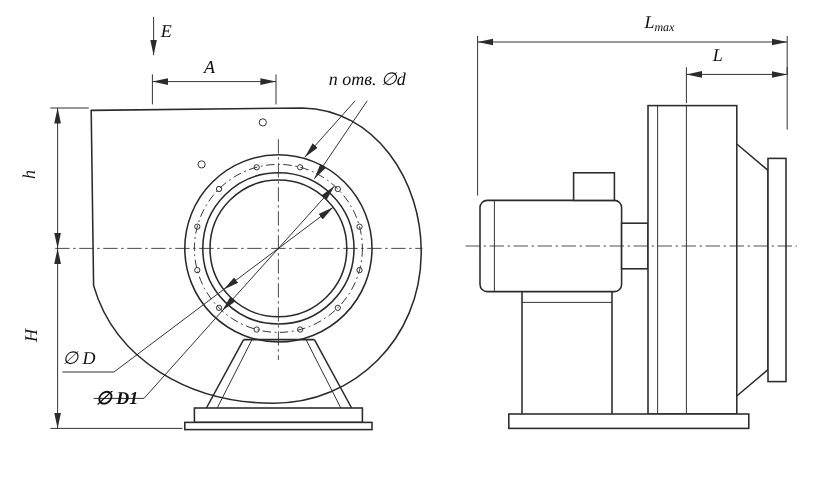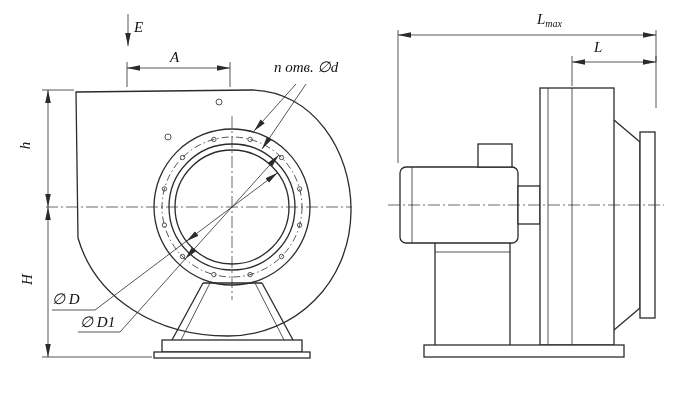--- a/index.html
+++ b/index.html
@@ -182,19 +182,19 @@
   <div class="lbl" style="left:170px;top:50px;">A</div>
 
   <div class="lbl" style="left:274px;top:60px;">n отв. ∅d</div>
 
   <div class="lbl rot" style="left:22px;top:138px;">h</div>
 
   <div class="lbl rot" style="left:22px;top:272px;">H</div>
 
   <div class="lbl" style="left:52px;top:292px;">∅ D</div>
 
-  <div class="lbl" style="left:80px;top:315px;">∅ D1</div>
+  <div class="lbl" style="left:80px;top:326px;font-weight:bold;">∅ D1</div>
 
   <div class="lbl" style="left:497px;top:12px;margin-left:40px;"><span>L</span><span class="sub">max</span></div>
 
   <div class="lbl" style="left:594px;top:40px;">L</div>
 
 </div>
 
 </body></html>

